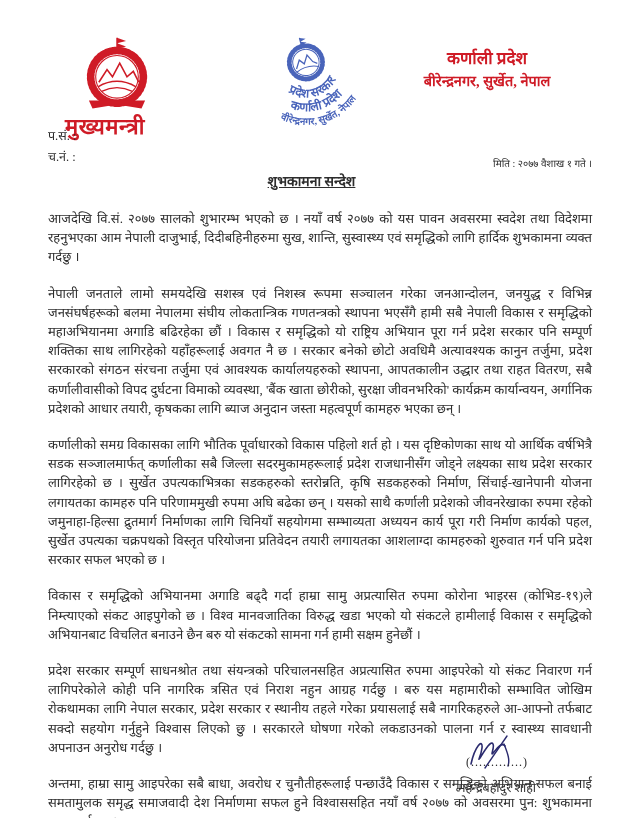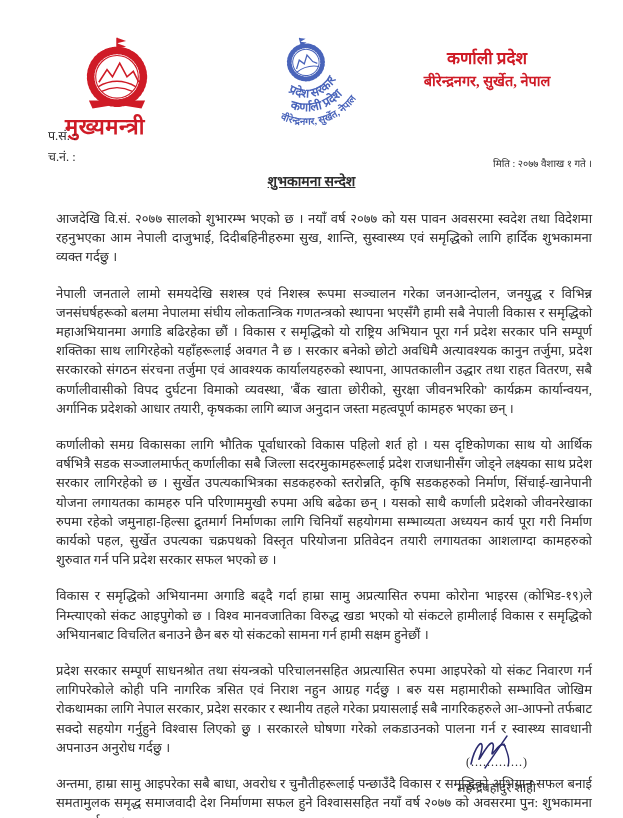--- a/index.html
+++ b/index.html
@@ -31,21 +31,21 @@
   .subject-title{
     position:absolute;top:171px;left:0;width:100%;
     text-align:center;font-size:14px;font-weight:bold;
     text-decoration:underline;
   }
   
   .body-text{
     position:absolute;top:209px;left:48px;right:31px;
   }
   .body-text p{
-    margin:0 0 17px 8px;
+    margin:0 0 17px 0;
     font-size:13px;line-height:19.2px;
     text-align:justify;
   }
   
   .signature-block{
     position:absolute;top:734px;right:36px;width:180px;
     text-align:center;
   }
   .signature-scribble{display:block;margin:0 auto -17px auto;}
   .signature-dots{font-size:12px;letter-spacing:1px;color:#2d2d2d;}

